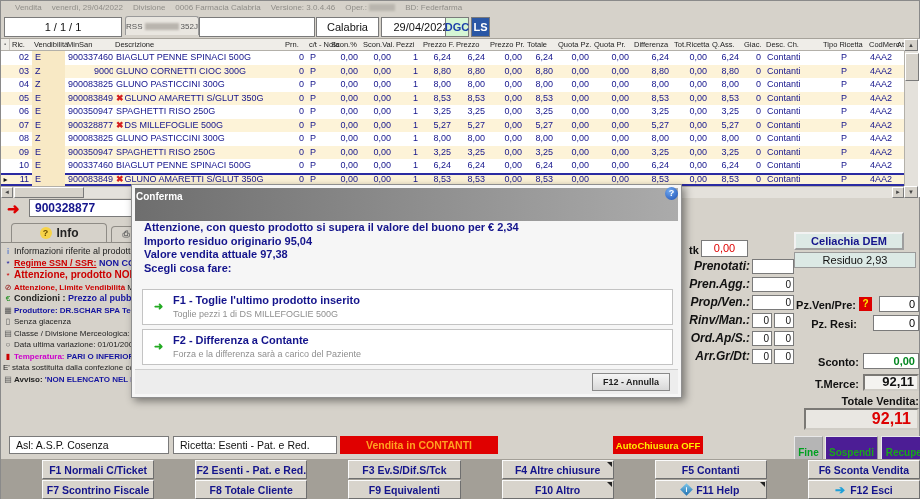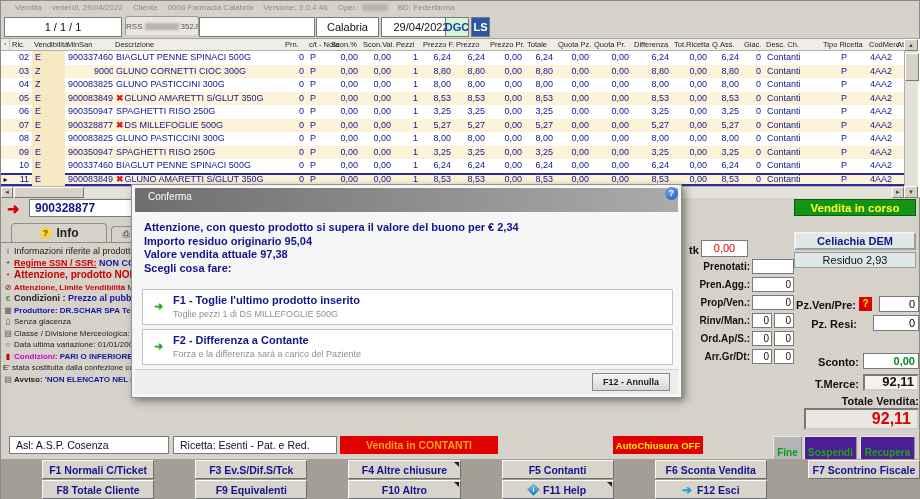--- a/index.html
+++ b/index.html
@@ -61,70 +61,70 @@
   .s-b { color:#1414a0; font-weight:bold; }
   .s-r { color:#cc0000; font-weight:bold; }
   .s-ru { color:#cc0000; font-weight:bold; text-decoration:underline; }
   .s-m { color:#cc00cc; font-weight:bold; }
 
   
   .right-panel { position:absolute; left:680px; top:188px; width:240px; height:242px; }
   .banner { position:absolute; left:113px; top:10px; width:122px; height:17px; background:#149414; color:#ffff33; font-weight:bold; font-size:11.5px; text-align:center; line-height:16px; border:1px solid #0a600a; }
   .tk-label { position:absolute; left:8px; top:55px; font-size:11px; font-weight:bold; color:#111; }
   .tk-box { position:absolute; left:20px; top:51px; width:47px; height:17px; background:#fff; border:1px solid #7a7a7a; color:#dd0000; font-size:11px; text-align:center; line-height:15px; }
-  .celiachia { position:absolute; left:113px; top:43px; width:122px; height:18px; background:#dce9e5; border:2px outset #f2f2f2; font-size:11px; font-weight:bold; color:#14148c; text-align:center; line-height:14px; }
+  .celiachia { position:absolute; left:113px; top:43px; width:110px; height:18px; background:#dce9e5; border:2px outset #f2f2f2; font-size:11px; font-weight:bold; color:#14148c; text-align:center; line-height:14px; }
   .residuo { position:absolute; left:113px; top:63px; width:122px; height:16px; background:#dce9e5; border:1px solid #9a9a9a; font-size:11px; color:#111; text-align:center; line-height:14px; }
   .fieldrow { position:absolute; left:3px; width:110px; height:16px; display:flex; align-items:center; justify-content:flex-end; gap:2px; }
-  .fieldrow .flabel { font-size:10px; font-weight:bold; color:#111; white-space:nowrap; }
+  .fieldrow .flabel { font-size:12px; font-weight:bold; color:#111; white-space:nowrap;font-style:italic; }
   .fieldrow .fin { height:15px; background:#fff; border:1px solid #7a7a7a; font-size:10px; color:#111; text-align:right; padding-right:2px; line-height:13px; flex:none; }
   .rlabel { position:absolute; font-size:11px; font-weight:bold; color:#111; text-align:right; white-space:nowrap; }
   .rbox { position:absolute; background:#fff; border:1px solid #7a7a7a; font-size:11px; text-align:right; padding-right:3px; }
   .qmark { position:absolute; left:178px; top:108px; width:13px; height:14px; background:#dd0000; color:#ffee00; font-weight:bold; font-size:10px; text-align:center; line-height:14px; }
   .tmerce-box { position:absolute; left:182px; top:185px; width:56px; height:17px; background:#f4f3f0; border:2px inset #cfccc5; font-size:13px; font-weight:bold; color:#111; text-align:right; padding-right:3px; line-height:12px; }
   .totale-box { position:absolute; left:123px; top:219px; width:115px; height:22px; background:#e9e7e2; border:2px inset #cfccc5; font-size:16px; font-weight:bold; color:#dd0000; text-align:right; padding-right:6px; line-height:18px; }
 
   
   .statusbar { position:absolute; left:0; top:430px; width:920px; height:28px; }
   .st-box { position:absolute; top:5px; height:18px; background:#fff; border:1px solid #7a7a7a; font-size:10.5px; color:#111; display:flex; align-items:center; padding-left:6px; white-space:nowrap; }
   .st-red { position:absolute; top:5px; height:18px; background:#e00000; font-size:10.5px; font-weight:bold; display:flex; align-items:center; justify-content:center; white-space:nowrap; }
   .st-red.cash { color:#ffa020; }
   .st-red.auto { color:#ffee00; font-size:9.5px; }
-  .mini-btn { position:absolute; top:5px; height:32px; font-size:10px; font-weight:bold; text-align:center; border:1px outset #e8e8e8; display:flex; align-items:center; justify-content:center; }
+  .mini-btn { position:absolute; top:5px; height:32px; font-size:10px; font-weight:bold; text-align:center; border:1px outset #e8e8e8; display:flex; align-items:center; justify-content:center;margin-left:21px; }
   .mini-btn.fine { background:#b5b5b5; color:#00a020; }
   .mini-btn.green { background:#4c1d95; color:#19a819; }
 
   
   .fkeys { position:absolute; left:0; top:458px; width:920px; height:41px; background:#a39f97; display:grid; grid-template-columns:repeat(6,1fr); grid-template-rows:1fr 1fr; gap:1px; padding:1px; }
   .fkey { position:relative; background:#d8d4cc; border:1px solid; border-color:#fbfbfb #6f6f6f #6f6f6f #fbfbfb; color:#14148c; font-size:10.5px; font-weight:bold; display:flex; align-items:center; justify-content:center; gap:5px; white-space:nowrap;margin-left:40px; }
   .fkey .corner { position:absolute; top:1px; right:1px; width:0; height:0; border-left:5px solid transparent; border-top:5px solid #222; }
   .dia { display:inline-block; width:9px; height:9px; background:linear-gradient(135deg,#7ec8ea,#1f6fb0); transform:rotate(45deg); position:relative; }
   .dia span { position:absolute; inset:0; transform:rotate(-45deg); color:#fff; font-size:7px; line-height:9px; text-align:center; font-weight:bold; }
   .exit-ic { color:#1fa0d8; font-size:12px; font-weight:bold; }
 
   
   .dialog { position:absolute; left:130px; top:183px; width:551px; height:214px; background:#f6f6f6; border:1px solid #8f8f8f; box-shadow:3px 3px 8px rgba(0,0,0,0.45); z-index:50; }
-  .dlg-title { position:absolute; left:3px; top:3px; right:3px; height:24px; background:linear-gradient(90deg,#6e6e6e,#ababab); color:#fff; font-size:10px; font-weight:normal; line-height:17px; padding-left:13px; }
+  .dlg-title { position:absolute; left:3px; top:3px; right:3px; height:33px; background:linear-gradient(90deg,#6e6e6e,#ababab); color:#fff; font-size:10px; font-weight:bold; line-height:17px; padding-left:1px; }
   .dlg-help { position:absolute; right:3px; top:2px; width:13px; height:13px; border-radius:50%; background:radial-gradient(circle at 35% 30%,#6fa8f0,#1c4fb4); color:#fff; font-size:9px; font-weight:bold; text-align:center; line-height:13px; }
   .dlg-msgs { position:absolute; left:12px; top:36px; font-size:11px; font-weight:bold; color:#14148c; line-height:13.5px; }
   .dlg-opt { position:absolute; left:10px; width:531px; height:36px; background:#fff; border:1px solid #c3c3c3; }
   .dlg-opt .arrow { position:absolute; left:11px; top:10px; color:#22aa22; font-size:11px; font-weight:bold; }
   .dlg-opt .ot { position:absolute; left:30px; top:4px; font-size:11px; font-weight:bold; color:#14148c; }
   .dlg-opt .os { position:absolute; left:30px; top:19px; font-size:9px; color:#8f8f8f; }
   .dlg-strip { position:absolute; left:3px; right:3px; bottom:3px; height:25px; background:#ededed; border-top:1px solid #cfcfcf; }
   .dlg-cancel { position:absolute; right:8px; top:3px; width:78px; height:18px; background:linear-gradient(#f6f6f6,#d8d8d8); border:1px solid #8a8a8a; font-size:9px; font-weight:bold; color:#222; text-align:center; line-height:16px; }
 </style>
 </head>
 <body>
 
 <div id="app">
 
   <div class="titlebar">
     <span>Vendita</span>
     <span>venerdì, 29/04/2022</span>
-    <span>Cliente</span>
+    <span>Divisione</span>
     <span>0006 Farmacia Calabria</span>
     <span>Versione: 3.0.4.46</span>
     <span><span>Oper.:</span> <span class="redact"></span></span>
     <span>BD: Federfarma</span>
   </div>
 
   <div class="topbar">
     <div class="tb-box" style="left:3px; top:3px; width:118px; height:20px;">1 / 1 / 1</div>
     <div class="tb-tab" style="left:124px; top:2px; width:74px; height:19px;">
       <span>RSS</span>
@@ -452,28 +452,27 @@
     <div class="info-area" id="infoArea">
         <div class="iline" style="font-size: 9px;"><span class="ic" style="color: rgb(34, 85, 204);">ℹ</span><span class="s-k">Informazioni riferite al prodotto: </span></div>
         <div class="iline" style="font-size: 9px;"><span class="ic" style="color: rgb(20, 20, 160);">*</span><span class="s-ru">Regime SSN / SSR:</span><span class="s-b"> NON CONCE</span></div>
         <div class="iline" style="font-size: 10px;"><span class="ic" style="color: rgb(204, 0, 0);">*</span><span class="s-r">Attenzione, prodotto NON </span></div>
         <div class="iline" style="font-size: 8px;"><span class="ic" style="color: rgb(136, 0, 0);">⊘</span><span class="s-r">Attenzione,  Limite Vendibilità </span><span class="s-k">Mot</span></div>
         <div class="iline" style="font-size: 9px;"><span class="ic" style="color: rgb(17, 136, 17);">€</span><span class="s-kb">Condizioni : </span><span class="s-b">Prezzo al pubblico </span></div>
         <div class="iline" style="font-size: 8px;"><span class="ic" style="color: rgb(85, 85, 85);">▦</span><span class="s-b">Produttore: DR.SCHAR SPA Telefono: +3</span></div>
         <div class="iline" style="font-size: 8px;"><span class="ic" style="color: rgb(85, 85, 85);">▯</span><span class="s-k">Senza giacenza</span></div>
         <div class="iline" style="font-size: 8px;"><span class="ic" style="color: rgb(85, 85, 85);">▤</span><span class="s-k">Classe / Divisione Merceologica: </span></div>
         <div class="iline" style="font-size: 8px;"><span class="ic" style="color: rgb(85, 85, 85);">○</span><span class="s-k">Data ultima variazione: 01/01/2008  -  Pr</span></div>
-        <div class="iline" style="font-size: 8px;"><span class="ic" style="color: rgb(204, 0, 0);">▮</span><span class="s-m">Condizioni:</span><span class="s-b"> PARI O INFERIORE A -1</span></div>
+        <div class="iline" style="font-size: 8px;"><span class="ic" style="color: rgb(204, 0, 0);">▮</span><span class="s-m">Temperatura:</span><span class="s-b"> PARI O INFERIORE A -1</span></div>
         <div class="iline" style="font-size: 8px;"><span class="s-k">E' stata sostituita dalla confezione con codic</span></div>
         <div class="iline" style="font-size: 8px;"><span class="ic" style="color: rgb(85, 85, 85);">▤</span><span class="s-kb">Avviso: </span><span class="s-b">'NON ELENCATO NEL REGISTR</span></div>
       </div>
   </div>
 
   <div class="right-panel">
-    <div class="banner">Vendita in corso</div>
     <div class="tk-label">tk</div>
     <div class="tk-box">0,00</div>
     <div class="celiachia">Celiachia DEM</div>
     <div class="residuo">Residuo 2,93</div>
     <div id="fieldRows">
         <div class="fieldrow" style="top: 69px;">
           <span class="flabel">Prenotati:</span>
           <span class="fin" style="width: 42px;"></span>
         </div>
         <div class="fieldrow" style="top: 87px;">
@@ -526,20 +525,23 @@
     <div class="mini-btn fine" style="left:772px; width:29px;">Fine</div>
     <div class="mini-btn green" style="left:803px; width:53px;">Sospendi</div>
     <div class="mini-btn green" style="left:859px; width:55px;">Recupera</div>
   </div>
 
   <div class="fkeys" id="fkeys">
       <div class="fkey">
         <span>F1 Normali C/Ticket</span>
       </div>
       <div class="fkey">
+        <span>F2 Esenti - Pat. e Red.</span>
+      </div>
+      <div class="fkey">
         <span>F3 Ev.S/Dif.S/Tck</span>
       </div>
       <div class="fkey">
         <span>F4 Altre chiusure</span>
         <span class="corner"></span>
       </div>
       <div class="fkey">
         <span>F5 Contanti</span>
       </div>
       <div class="fkey">

